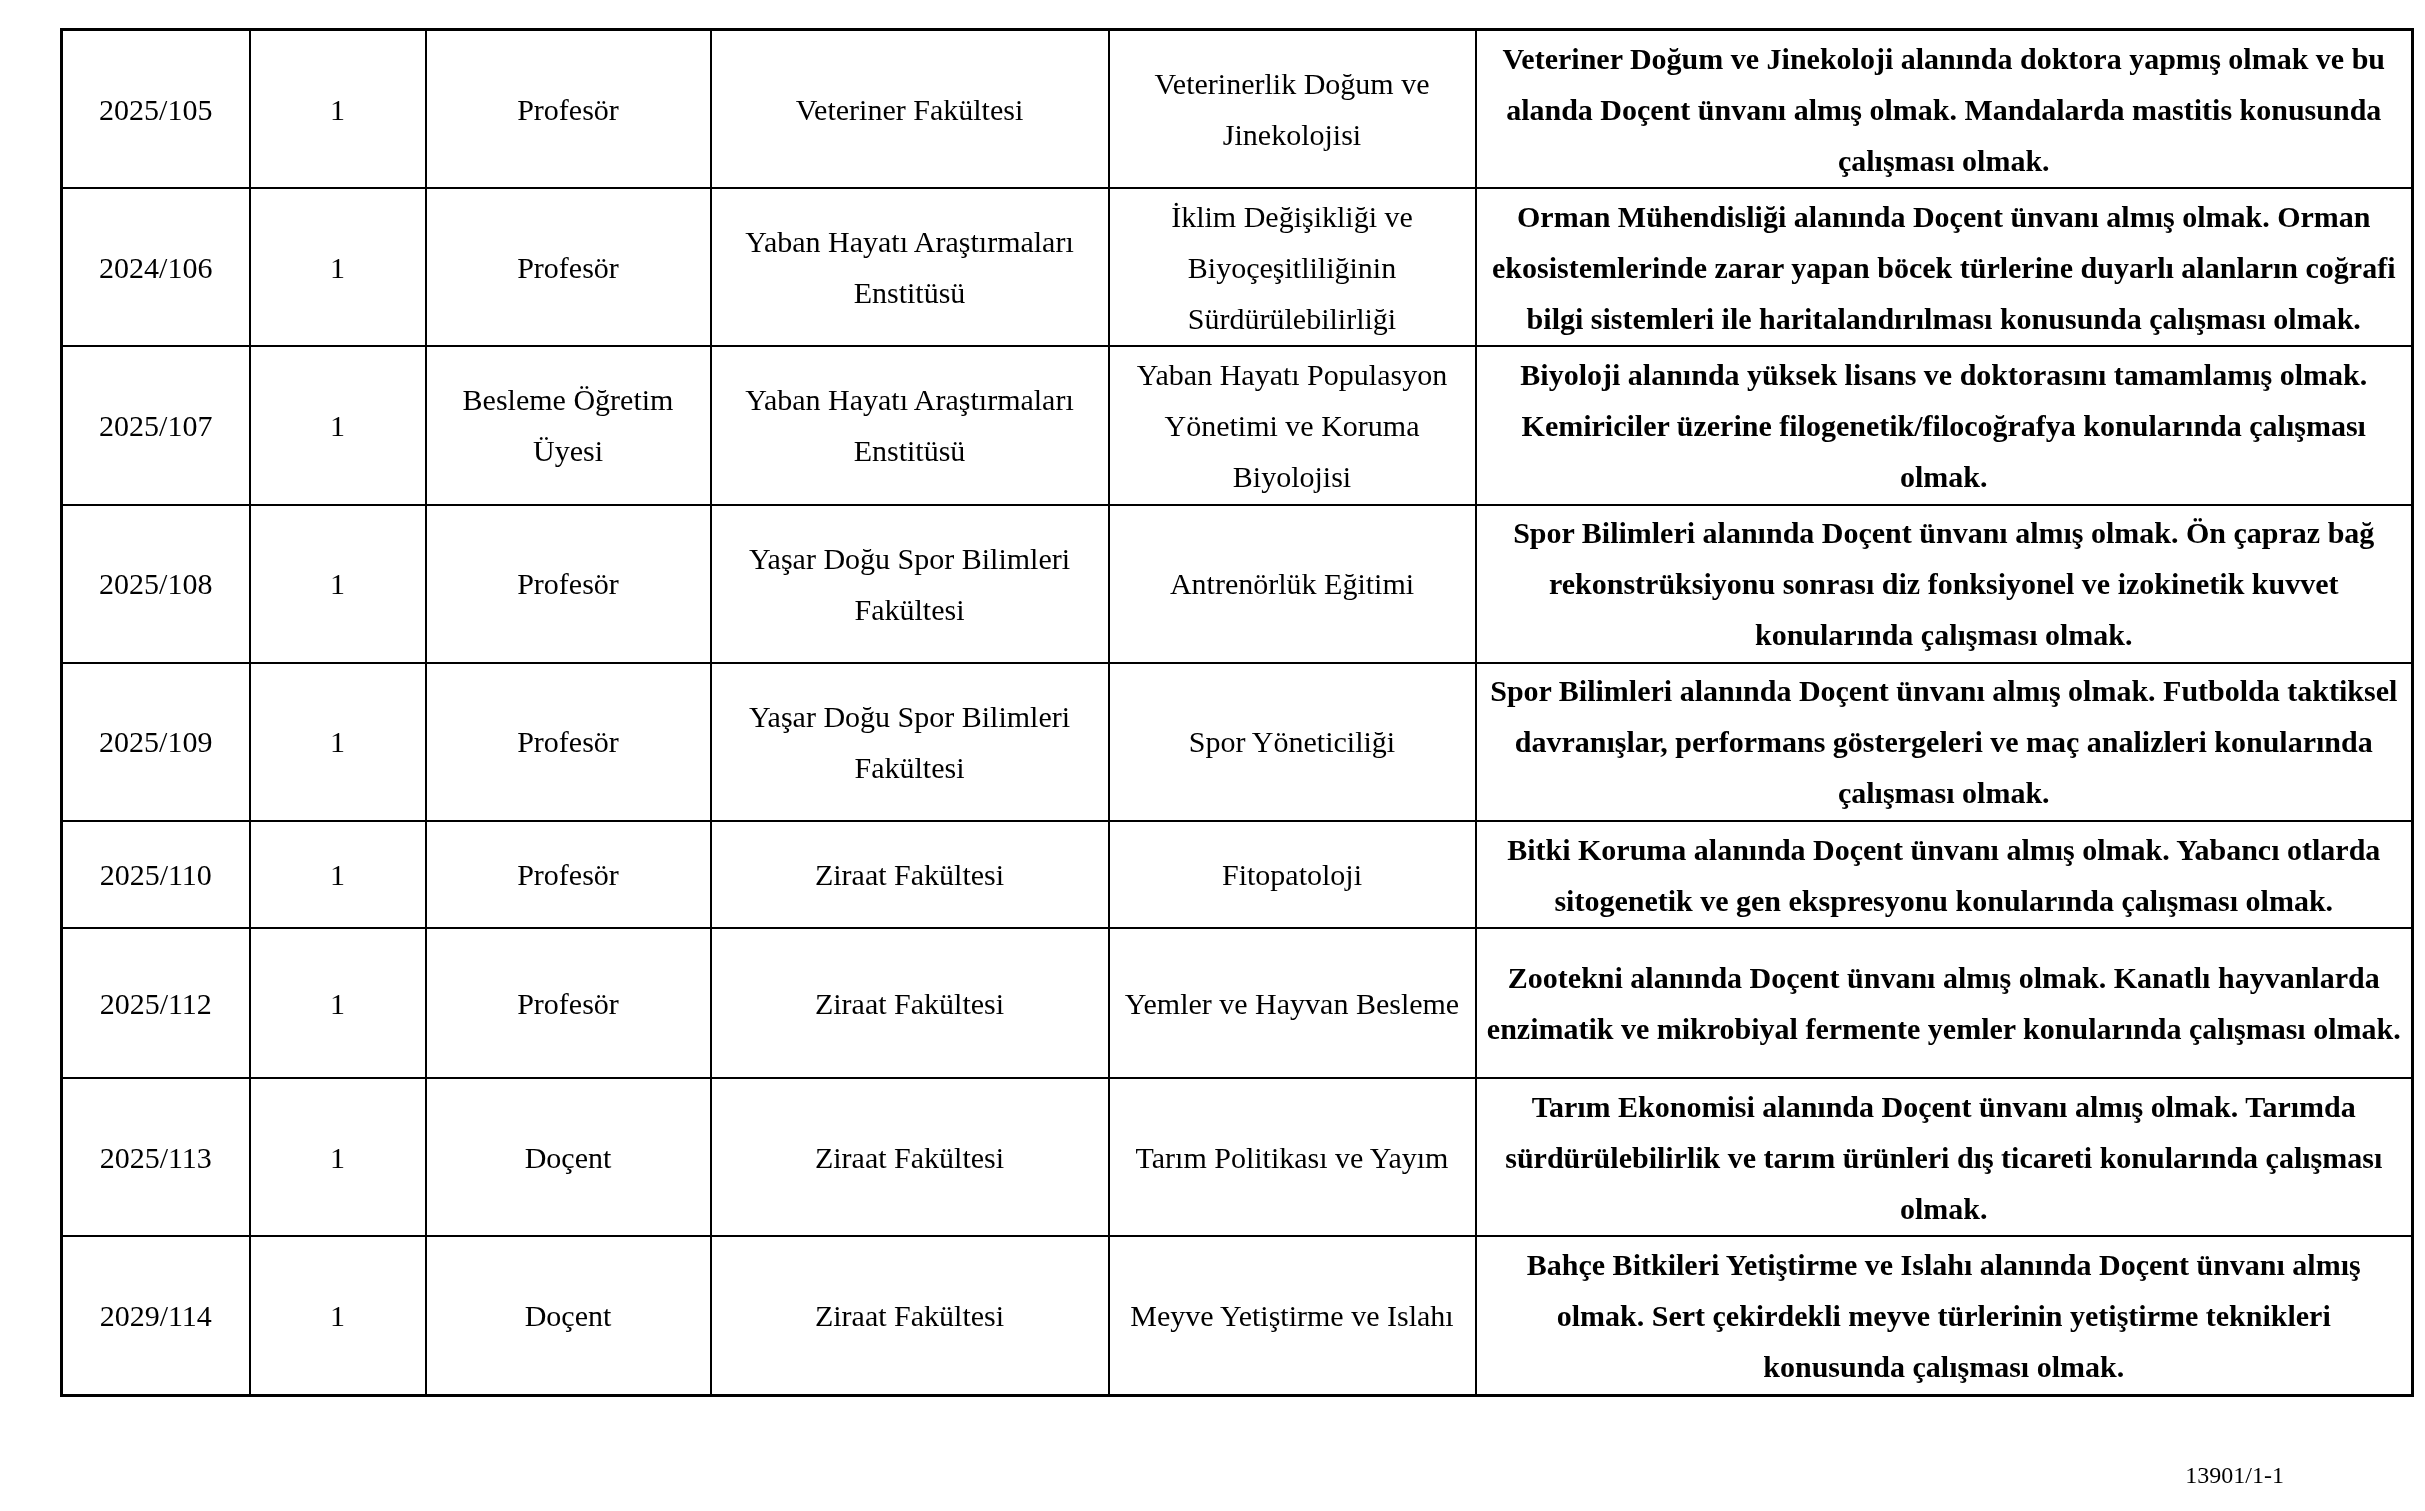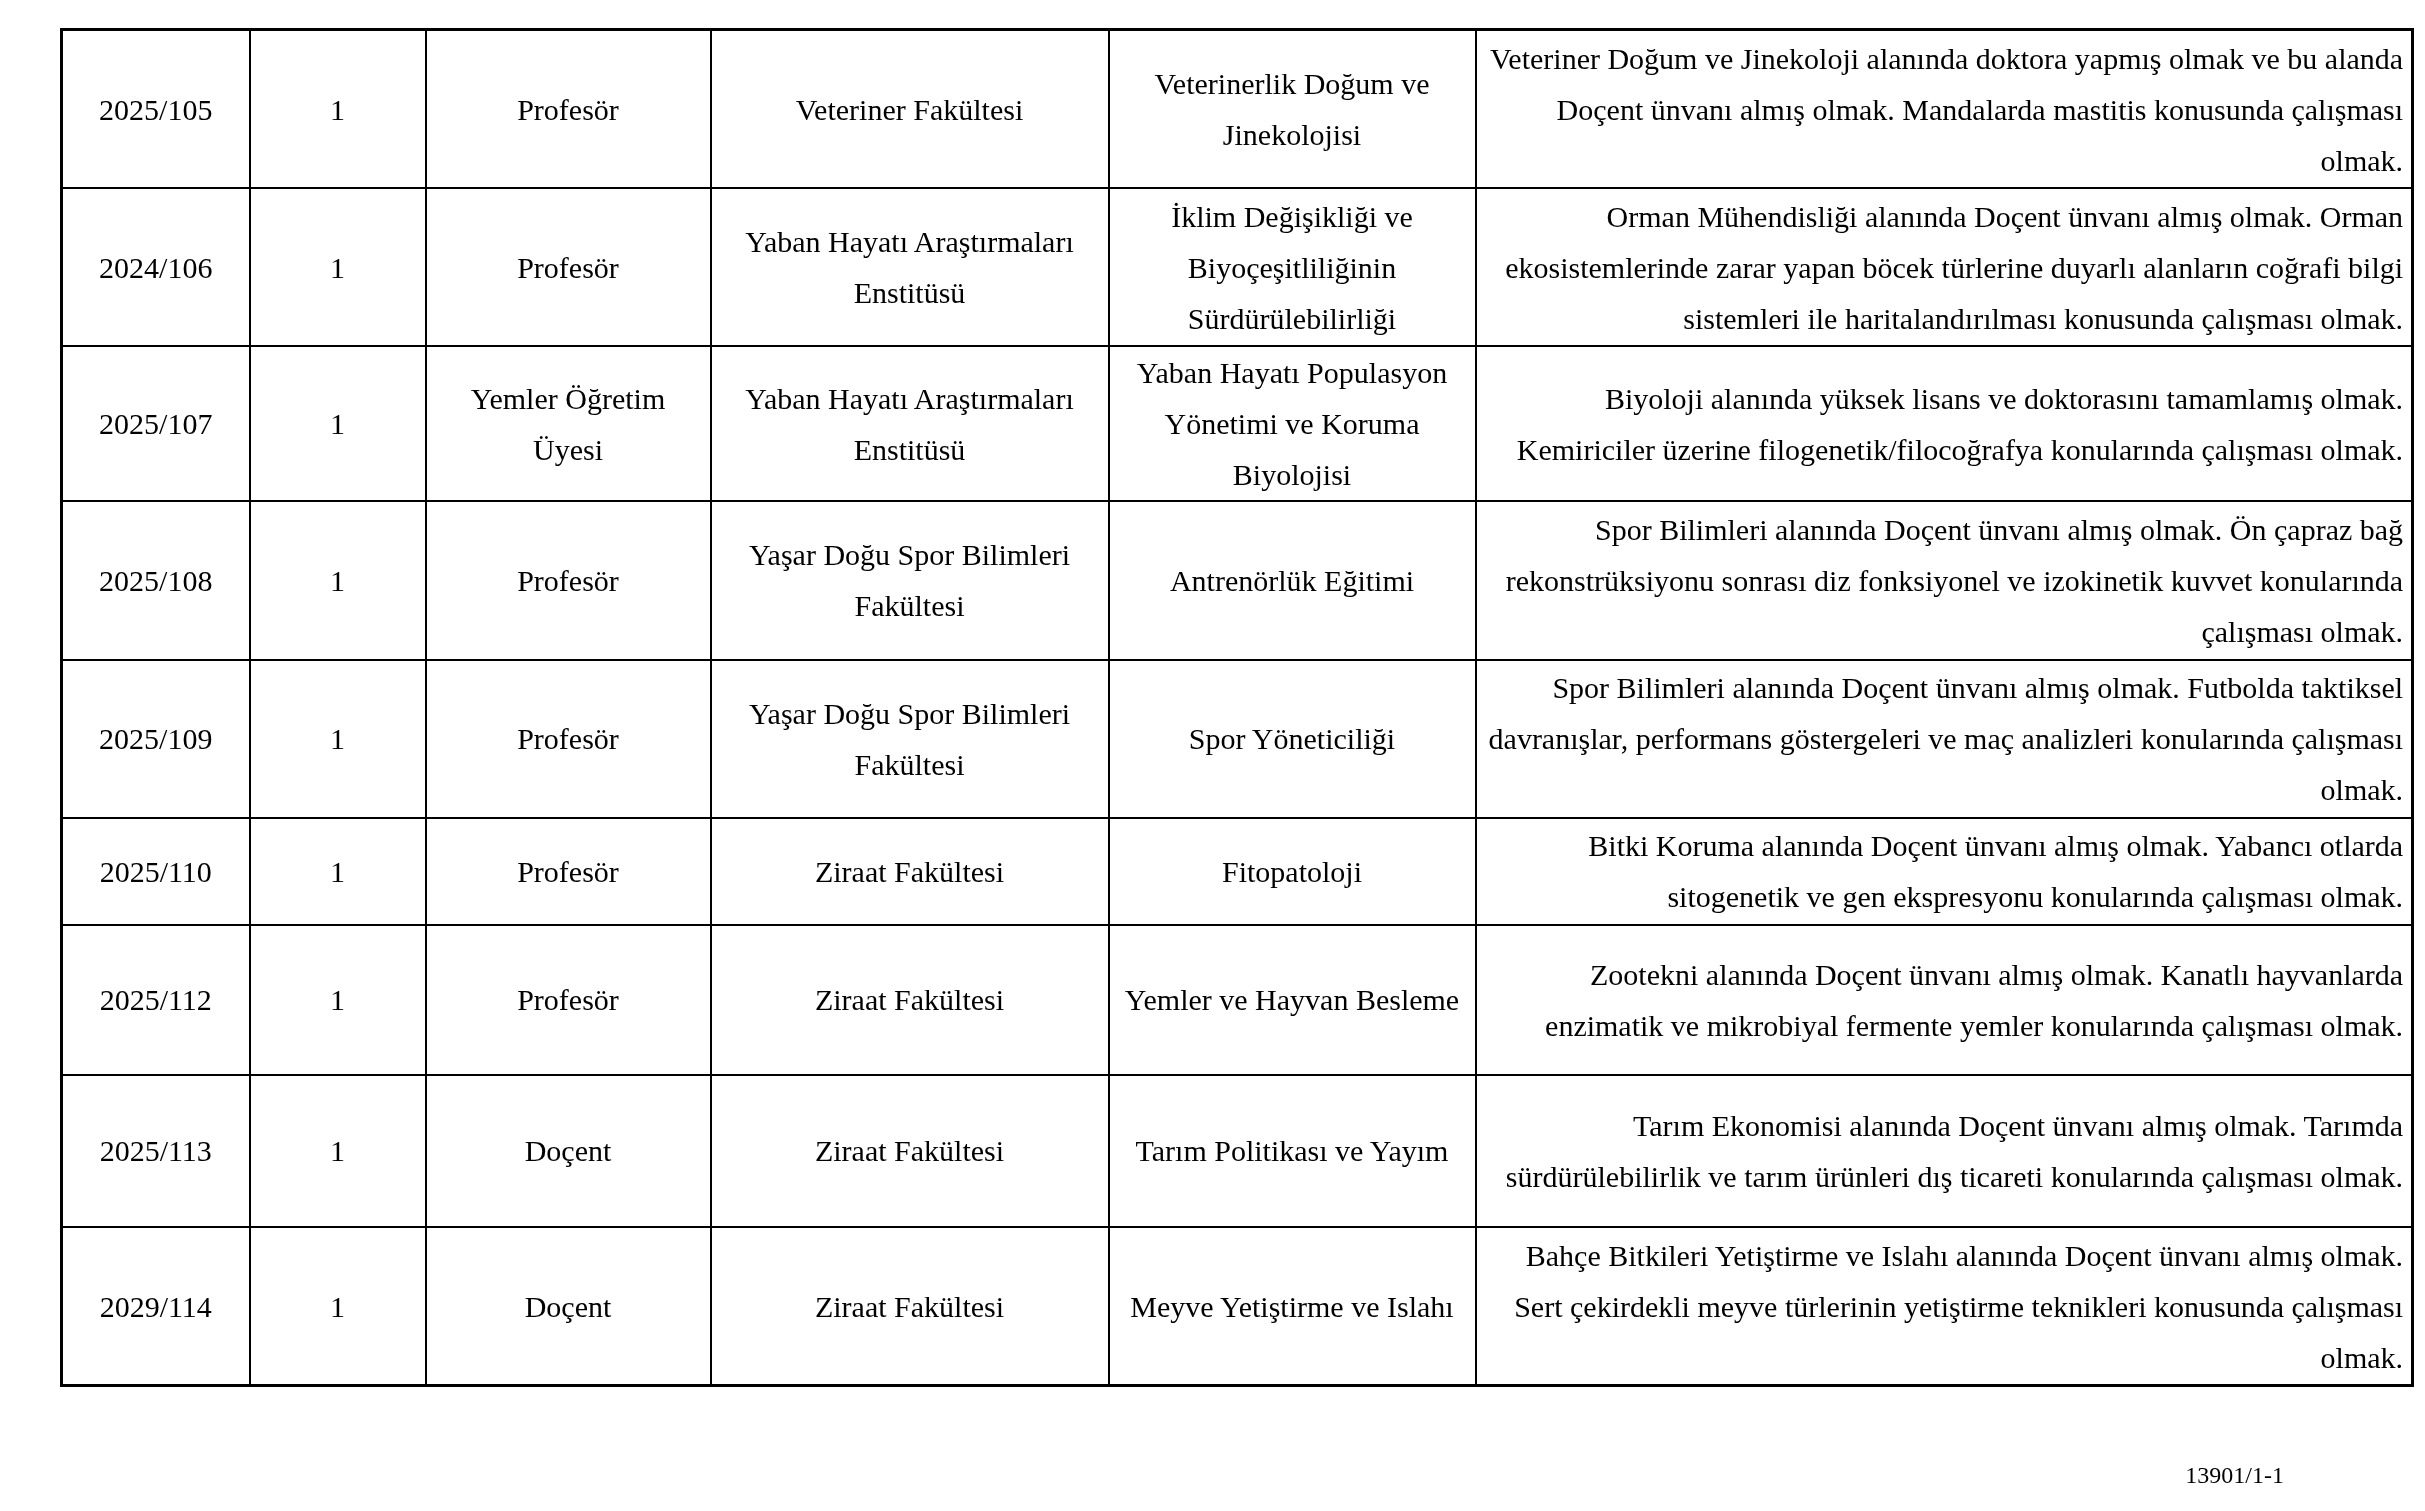--- a/index.html
+++ b/index.html
@@ -33,22 +33,23 @@
     line-height: 1.7;
     vertical-align: middle;
     overflow: hidden;
     word-wrap: break-word;
   }
   td.c-center {
     text-align: center;
     padding: 0 6.3px;
   }
   td.c-desc {
-    text-align: right;
+    text-align: center;
     padding: 1.6px 7.9px;
+    font-weight: bold;
   }
   .page-number {
     position: absolute;
     top: 1461px;
     right: 142px;
     font-size: 24px;
     line-height: 1.2;
   }
 </style>
 </head>
@@ -78,21 +79,21 @@
           <td class="c-center">2024/106</td>
           <td class="c-center">1</td>
           <td class="c-center">Profesör</td>
           <td class="c-center">Yaban Hayatı Araştırmaları Enstitüsü</td>
           <td class="c-center">İklim Değişikliği ve Biyoçeşitliliğinin Sürdürülebilirliği</td>
           <td class="c-desc">Orman Mühendisliği alanında Doçent ünvanı almış olmak. Orman ekosistemlerinde zarar yapan böcek türlerine duyarlı alanların coğrafi bilgi sistemleri ile haritalandırılması konusunda çalışması olmak.</td>
         </tr>
         <tr style="height:155px;">
           <td class="c-center">2025/107</td>
           <td class="c-center">1</td>
-          <td class="c-center">Yemler Öğretim Üyesi</td>
+          <td class="c-center">Besleme Öğretim Üyesi</td>
           <td class="c-center">Yaban Hayatı Araştırmaları Enstitüsü</td>
           <td class="c-center">Yaban Hayatı Populasyon Yönetimi ve Koruma Biyolojisi</td>
           <td class="c-desc">Biyoloji alanında yüksek lisans ve doktorasını tamamlamış olmak. Kemiriciler üzerine filogenetik/filocoğrafya konularında çalışması olmak.</td>
         </tr>
         <tr style="height:151px;">
           <td class="c-center">2025/108</td>
           <td class="c-center">1</td>
           <td class="c-center">Profesör</td>
           <td class="c-center">Yaşar Doğu Spor Bilimleri Fakültesi</td>
           <td class="c-center">Antrenörlük Eğitimi</td>

